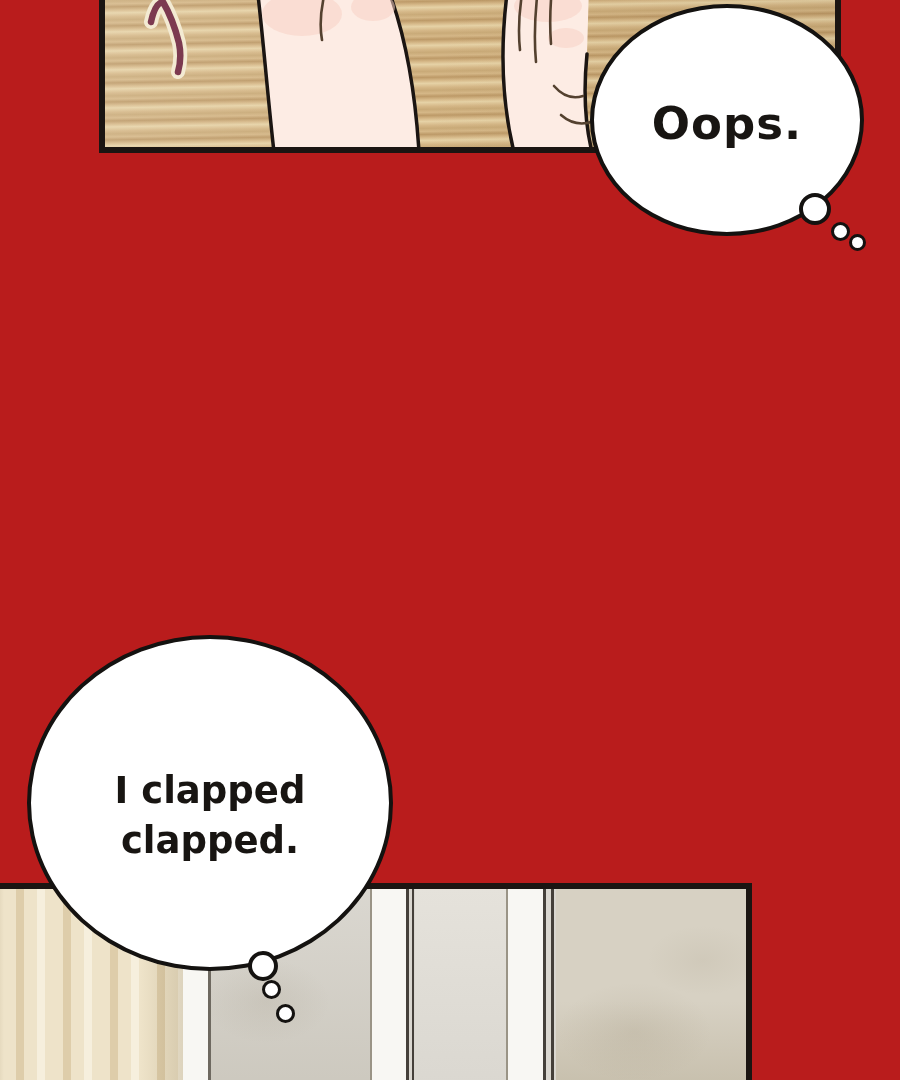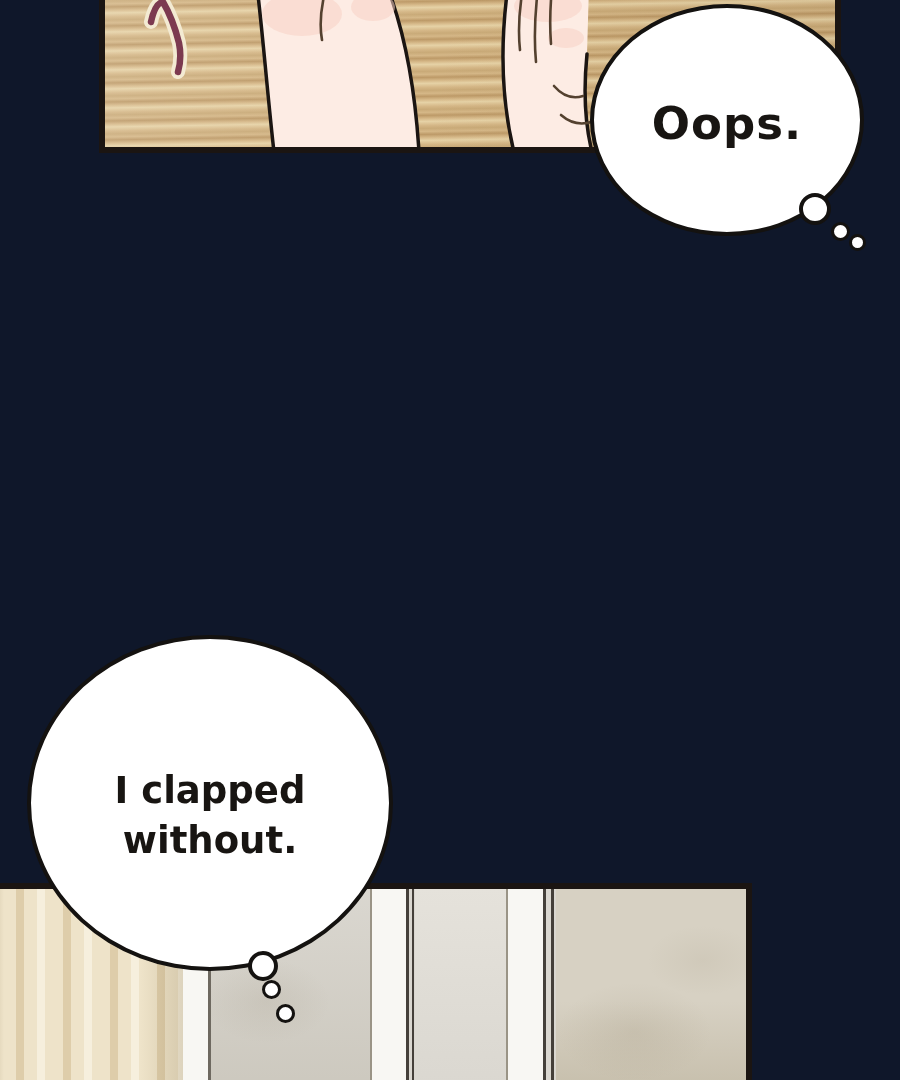--- a/index.html
+++ b/index.html
@@ -1,17 +1,17 @@
 <!DOCTYPE html>
 <html style="--ink: #1b1512; --bubble-border: #141210; --text-ink: #181512; --wood-base: #d5b787; --wood-light: #e6d2a6; --wood-dark: #c9aa78; --wood-deep: #bd9a68; --skin: #fdece4; --skin-shadow: #f7d2c5; --skin-line: #54412f; --hair-strand: #7c3a50; --strand-outline: #f3ead2; --curtain-base: #eee3c9; --curtain-shadow: #decdaa; --curtain-light: #f6efdd; --strip-white: #f8f7f3; --wall-gray: #dad7d0; --wall-gray-dark: #ccc8be; --wall-light: #e5e2db; --wall-beige: #d7d1c3; --wall-beige-dark: #c6beab; --line-dark: #45403a; --line-soft: #6e6960; --line-faint: #9a9486;"><head>
 <meta charset="utf-8">
 <style>
   html,body{margin:0;padding:0;background:#ffffff;}
   .page{
-    position:relative;width:900px;height:1080px;overflow:hidden;background:#0f172a;
+    position:relative;width:900px;height:1080px;overflow:hidden;background:#b91c1c;
     font-family:"DejaVu Sans",sans-serif;
   }
   
   .panel-top{
     position:absolute;left:99px;top:-12px;width:742px;height:165px;
     box-sizing:border-box;border:6px solid var(--ink);overflow:hidden;z-index:1;
     background-image:
       linear-gradient(100deg, rgba(255,255,255,.12) 0%, rgba(255,255,255,0) 45%, rgba(90,60,20,.09) 100%),
       repeating-linear-gradient(179deg,
         var(--wood-light) 0px, var(--wood-base) 4px, var(--wood-dark) 7px,
@@ -129,19 +129,19 @@
 
   <div class="bubble bubble-oops">
     <span class="txt">Oops.</span>
   </div>
   <div class="nub nub-oops"></div>
   <div class="dot dot-o1"></div>
   <div class="dot dot-o2"></div>
 
   <div class="bubble bubble-thought">
     <span class="txt">I clapped</span>
-    <span class="txt">without.</span>
+    <span class="txt">clapped.</span>
   </div>
   <div class="nub nub-thought"></div>
   <div class="dot dot-t1"></div>
   <div class="dot dot-t2"></div>
 
 </div>
 
 </body></html>

